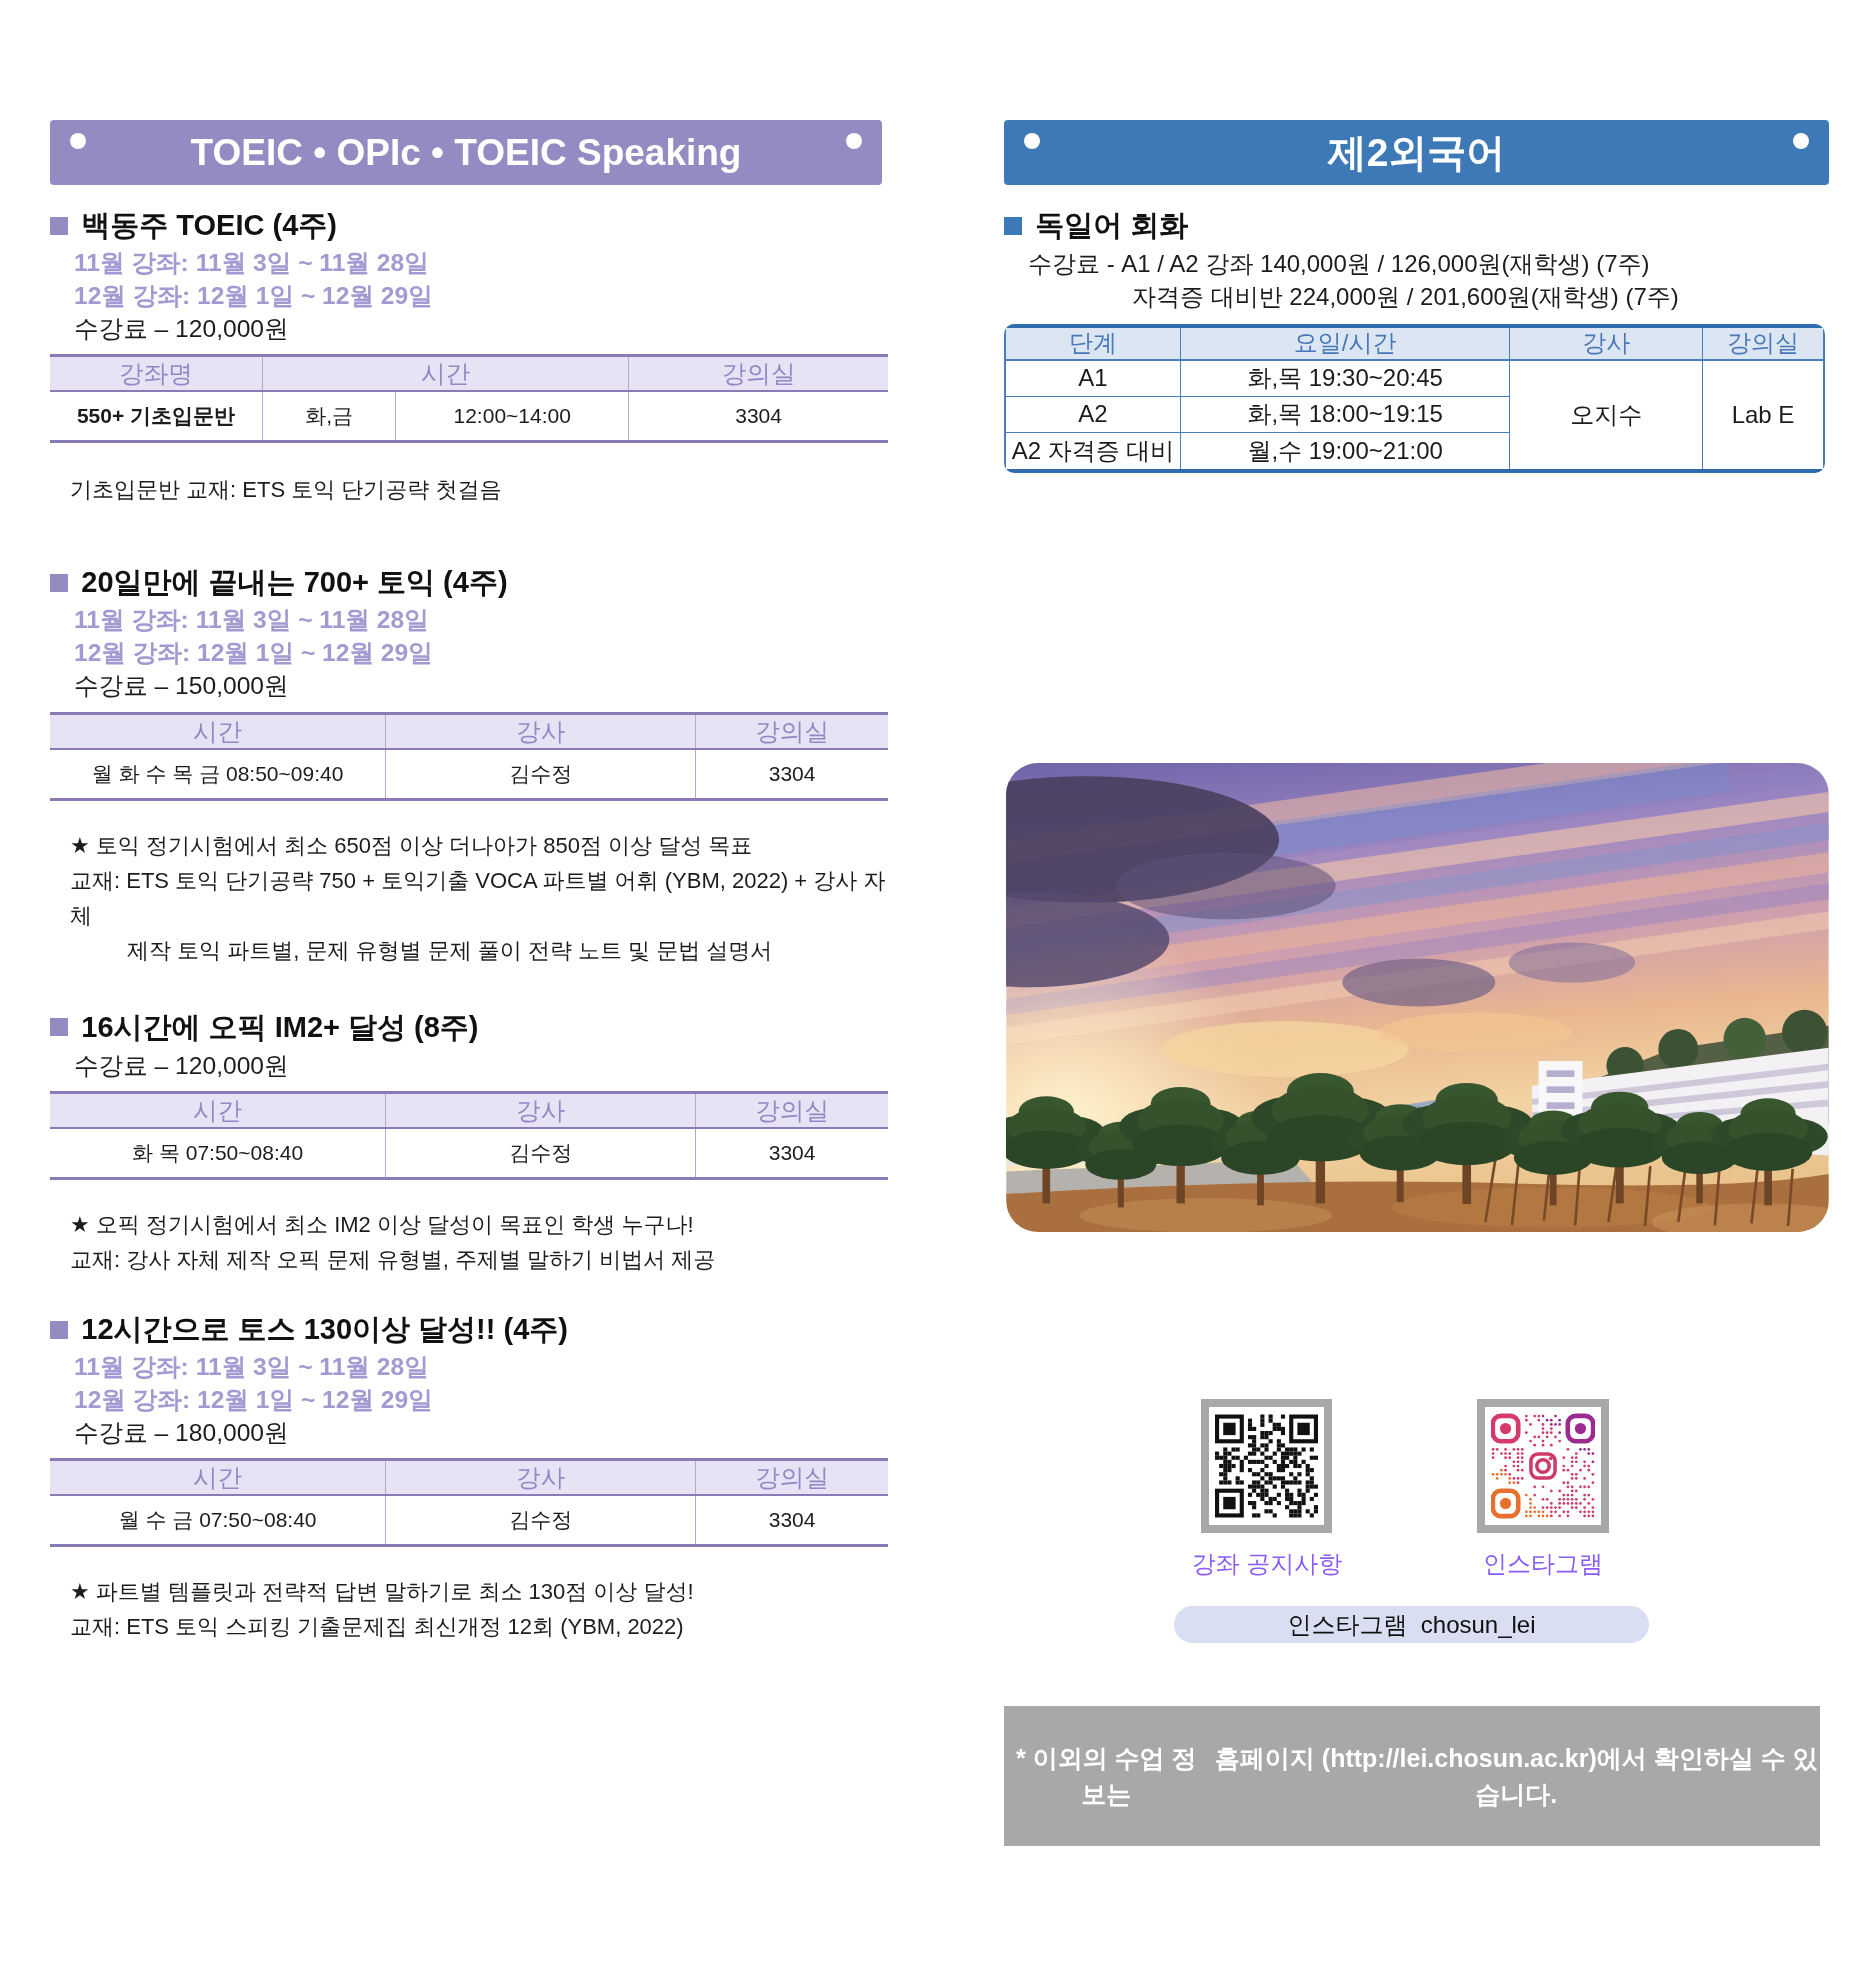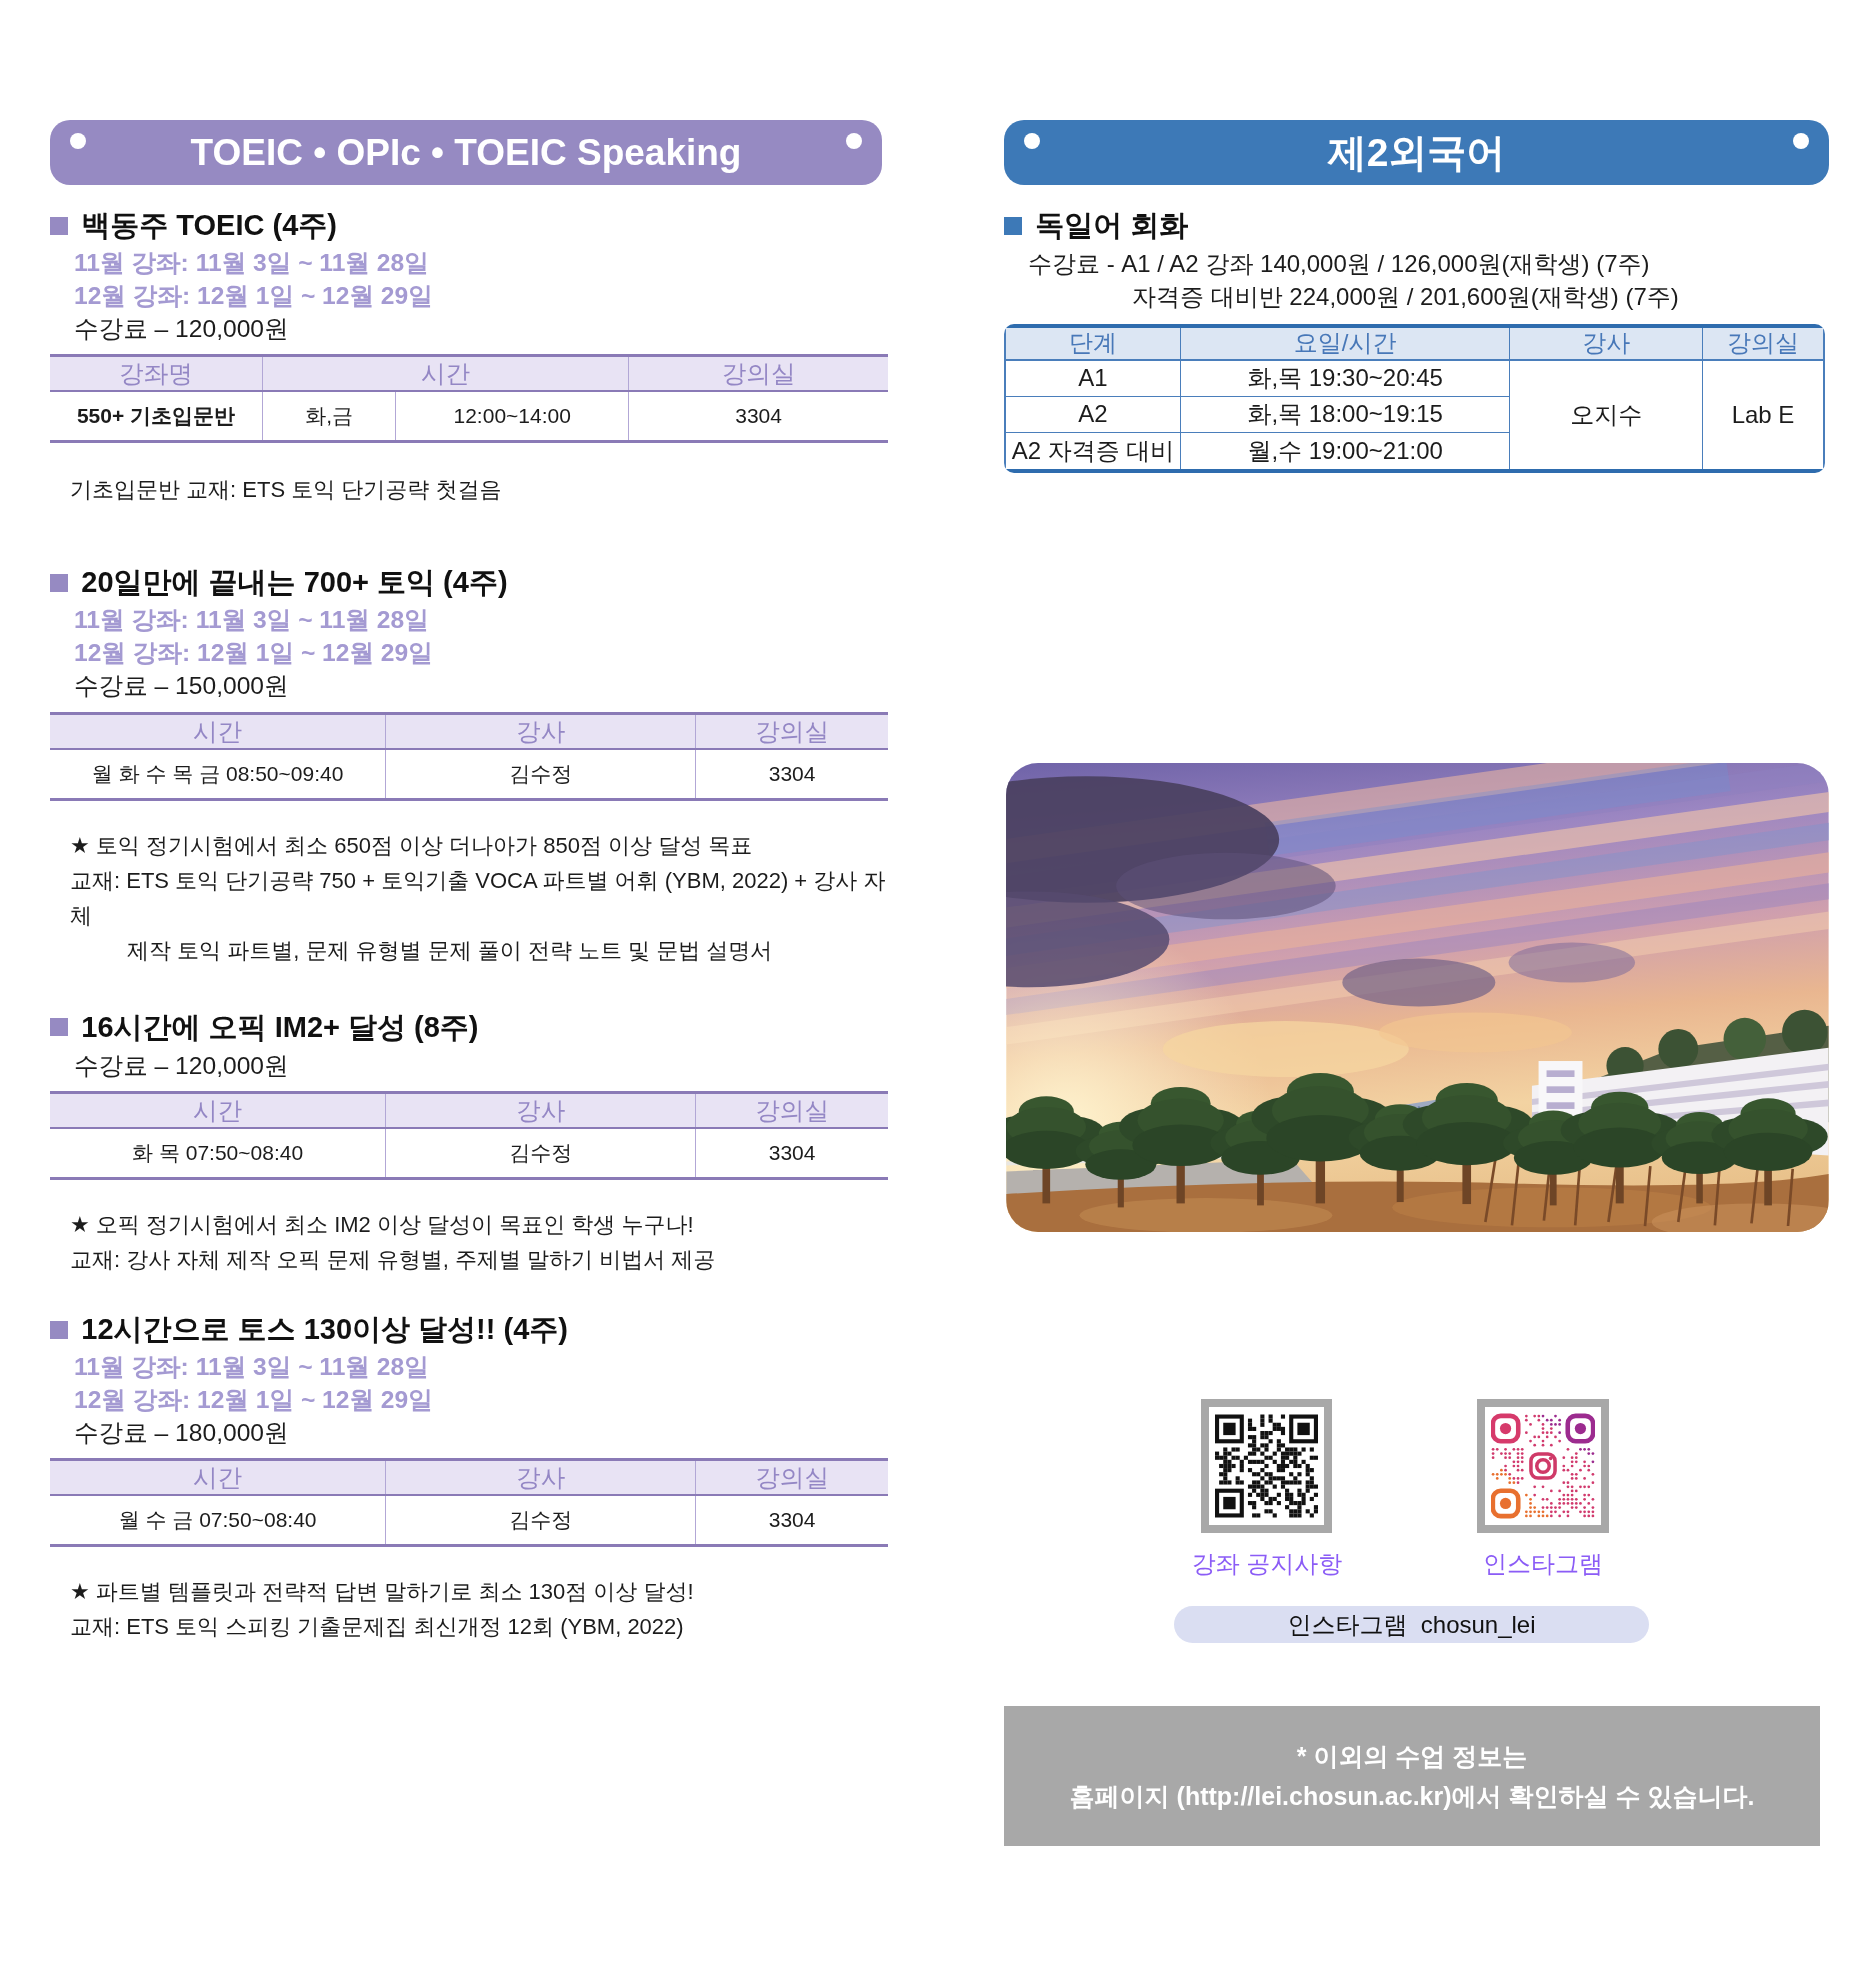--- a/index.html
+++ b/index.html
@@ -4,21 +4,21 @@
 <style>
   html,body{margin:0;padding:0;background:#fff;}
   .page{position:relative;width:1869px;height:1965px;background:#ffffff;
         font-family:"Liberation Sans","DejaVu Sans",sans-serif;color:#1c1c1c;overflow:hidden;}
 
   
   .col-left{position:absolute;left:50px;top:120px;width:838px;}
   .col-right{position:absolute;left:1004px;top:120px;width:825px;}
 
   
-  .bar{position:relative;height:65px;border-radius:20px;display:flex;align-items:center;justify-content:center;
+  .bar{position:relative;height:65px;border-radius:4px;display:flex;align-items:center;justify-content:center;
        color:#fff;font-weight:700;}
   .bar.purple{width:832px;background:var(--purple_bar);font-size:37px;}
   .bar.blue{width:825px;background:var(--blue_bar);font-size:39px;}
   .bar .dot{position:absolute;top:13.3px;width:16px;height:16px;border-radius:50%;background:#ffffff;}
   .bar .dot.l{left:20px;} .bar .dot.r{right:20px;}
 
   
   .sec-head{display:flex;align-items:center;gap:13.3px;font-size:29px;font-weight:700;line-height:33px;color:#111;}
   .sec-head .bullet{flex:0 0 auto;width:18px;height:18px;background:var(--purple_bar);}
   .sec-head.blue .bullet{background:var(--blue_bar);}
@@ -61,21 +61,21 @@
   .qr-frame svg{display:block;width:100%;height:100%;}
   #qr1{left:1201px;top:1399px;width:131px;height:134px;}
   #qr2{left:1477px;top:1399px;width:132px;height:134px;}
   .qr-label{position:absolute;top:1548px;font-size:24px;color:#8b5cf6;text-align:center;}
   #qrl1{left:1178px;width:178px;} #qrl2{left:1455px;width:176px;}
 
   .pill{position:absolute;left:1174px;top:1606px;width:475px;height:37px;border-radius:18.6px;
         background:var(--pill_bg);display:flex;align-items:center;justify-content:center;font-size:24px;color:#111;}
 
   .gray-box{position:absolute;left:1004px;top:1706px;width:816px;height:140px;background:var(--gray_box);
-            display:flex;flex-direction:column;align-items:center;justify-content:center;gap:4px;
+            display:flex;flex-direction:row;align-items:center;justify-content:center;gap:4px;
             color:#fff;font-weight:700;font-size:25px;line-height:36px;text-align:center;}
 
   
   .mt36{margin-top:24px;} .mt6{margin-top:4px;} .mt8{margin-top:5.3px;} .mt40{margin-top:27px;}
   .mt44{margin-top:29px;} .mt54{margin-top:36px;} .mt64{margin-top:43px;} .mt88{margin-top:59px;}
 </style>
 </head>
 <body>
 
 <div class="page">

